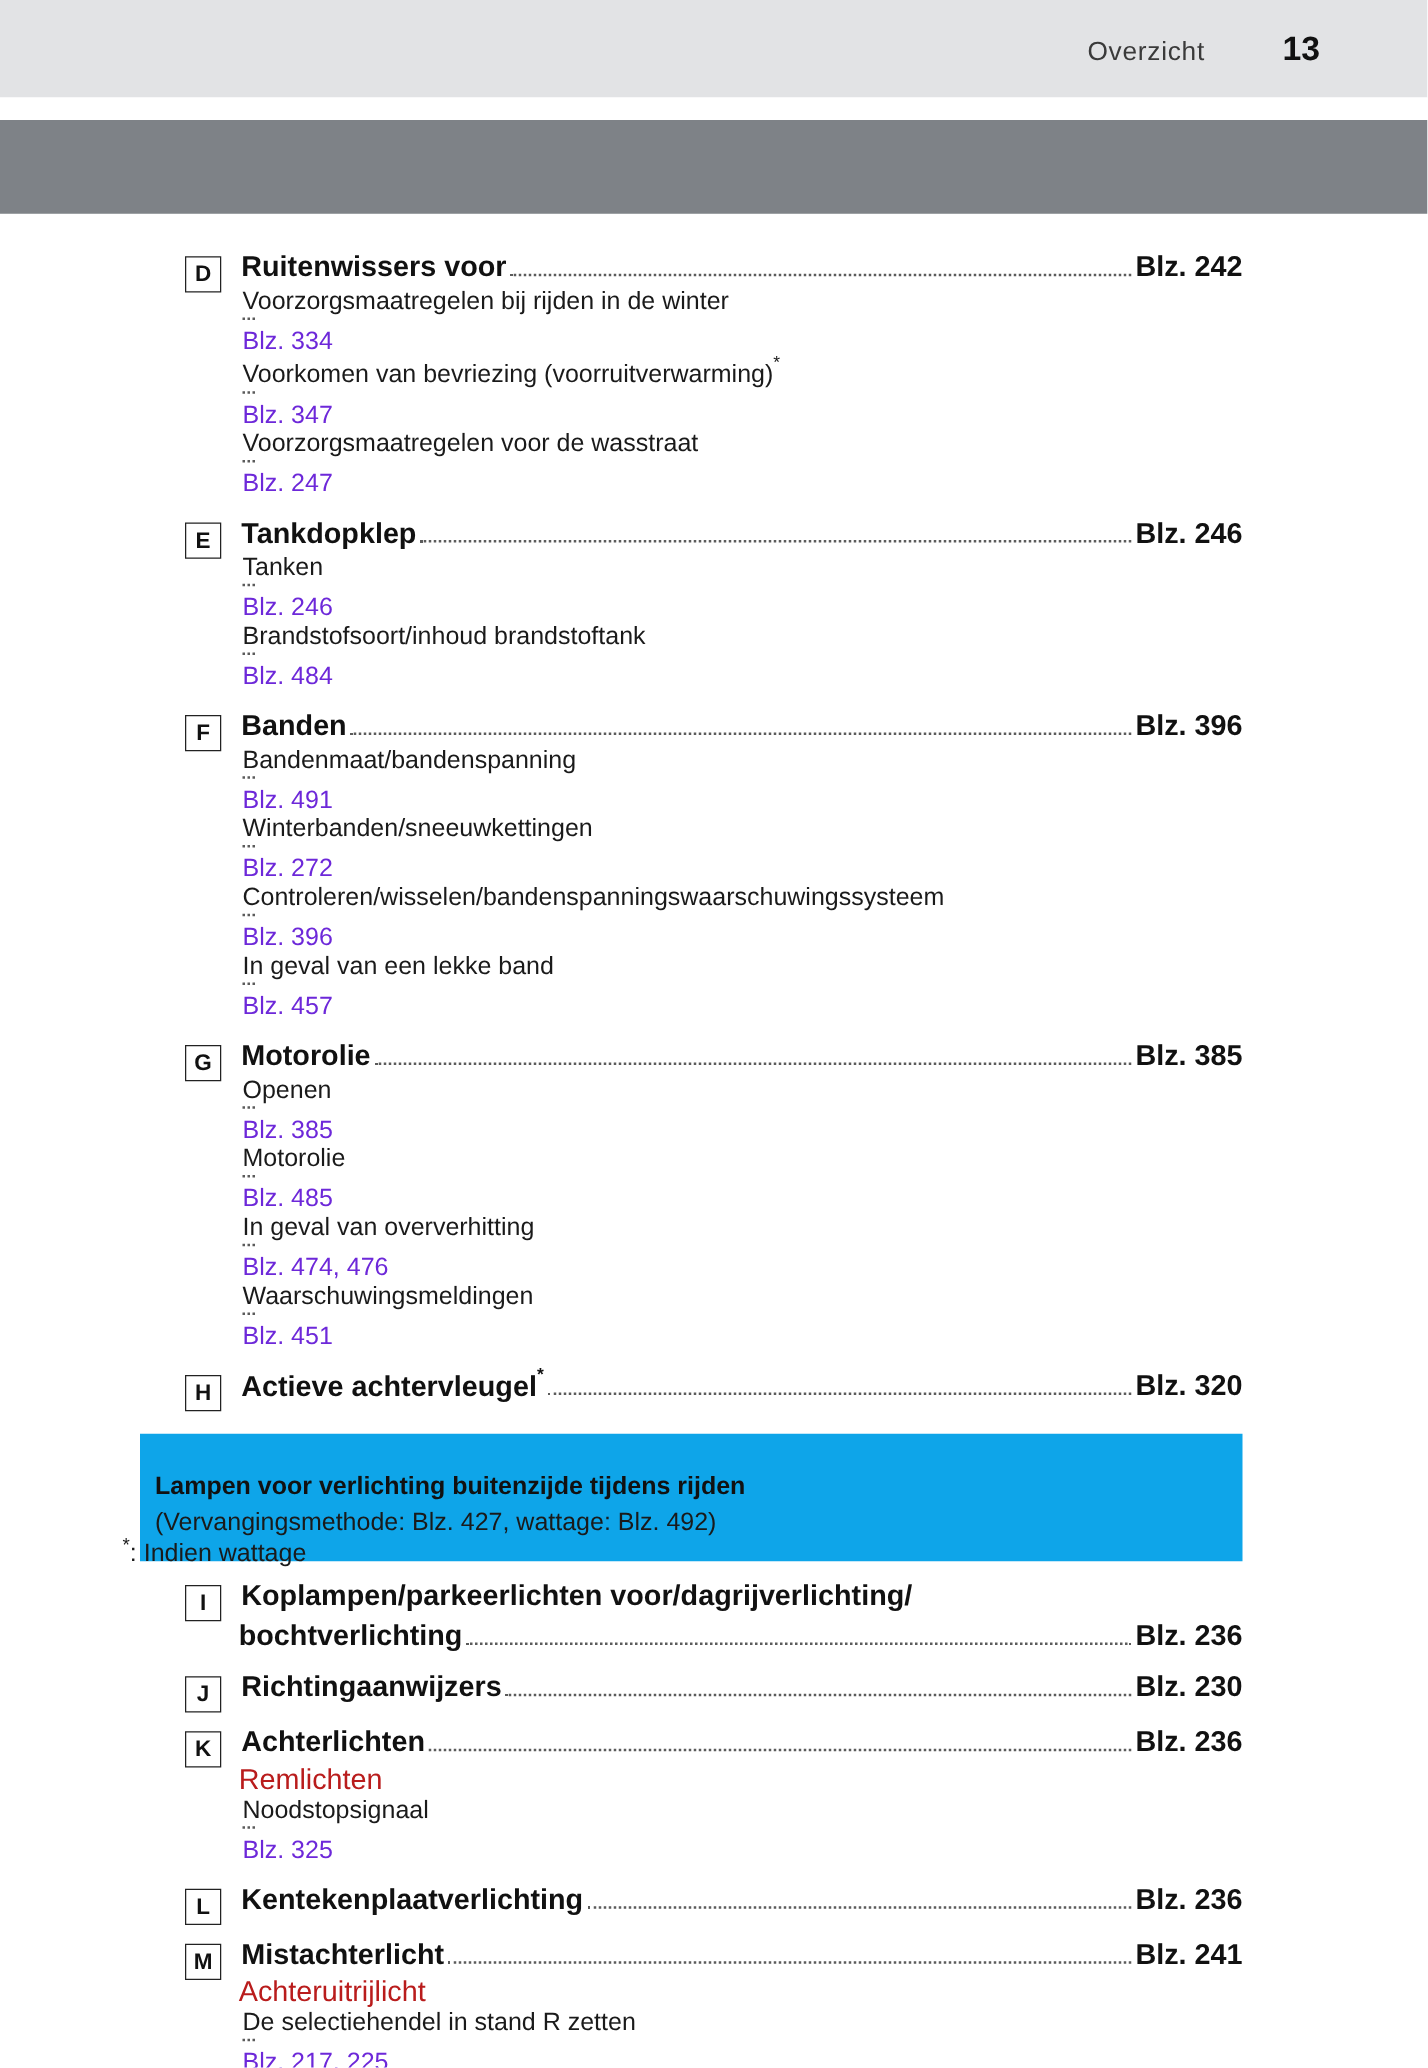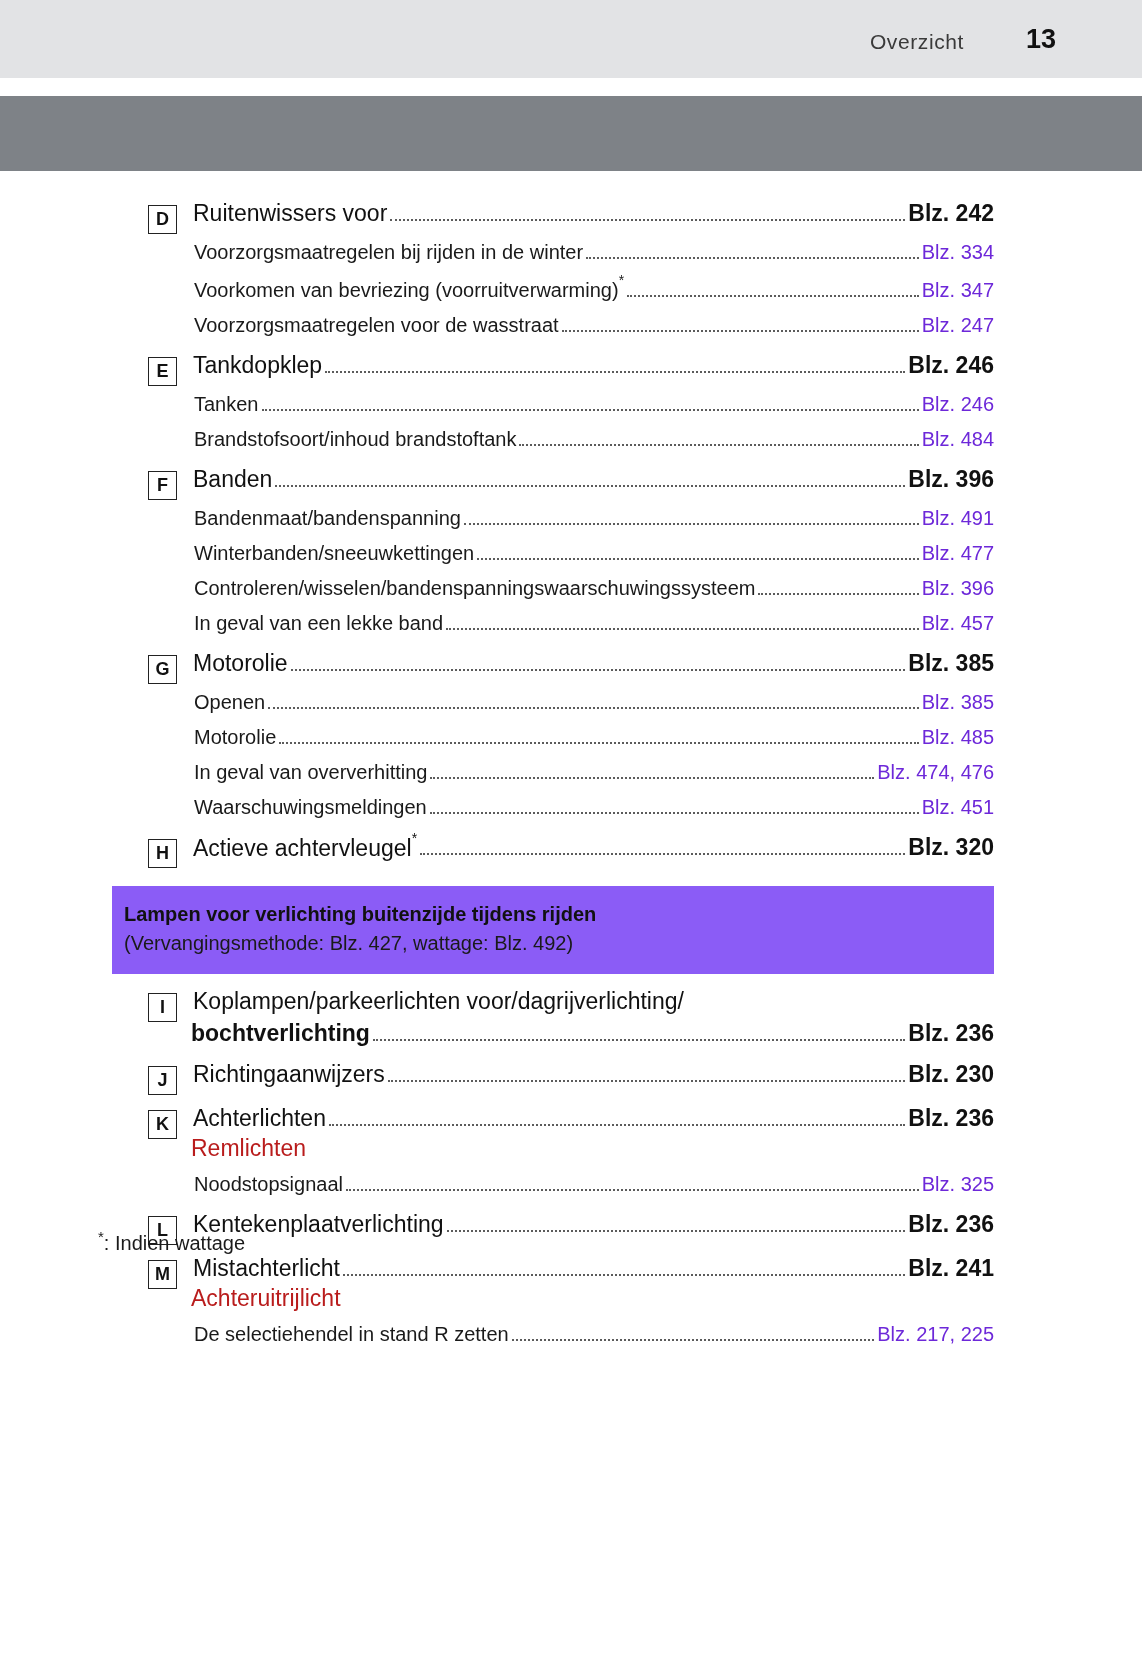--- a/index.html
+++ b/index.html
@@ -68,41 +68,41 @@
   .row {
     position: relative;
     display: flex;
     align-items: baseline;
     padding: 0;
   }
   .marker-row {
     margin-top: 14px;
   }
   .sub-row {
-    margin-top: 11px;
+    flex-direction: column;
   }
   .marker-box {
     flex: 0 0 auto;
     width: 27px;
     height: 27px;
     border: 1.6px solid #222;
     display: inline-flex;
     align-items: center;
     justify-content: center;
     font-size: 18px;
     font-weight: bold;
     color: #111;
     margin-left: 148px;
     position: relative;
     top: 4px;
   }
   .marker-title {
     flex: 0 0 auto;
     font-size: 23px;
-    font-weight: 400;
+    font-weight: 700;
     color: #111;
     margin-left: 16px;
     white-space: nowrap;
   }
   .sub-title {
     flex: 0 0 auto;
     font-size: 20px;
     color: #1a1a1a;
     margin-left: 194px;
     white-space: nowrap;
@@ -152,22 +152,22 @@
     color: #111;
     white-space: nowrap;
     flex: 0 0 auto;
     text-align: center;
   }
   
   .note-block {
     margin-top: 22px;
     margin-left: 112px;
     margin-right: 148px;
-    background: #8b5cf6;
-    padding: 14px 0 16px 12px;
+    background: #0ea5e9;
+    padding: 28px 0 16px 12px;
   }
   .note-line {
     font-size: 20px;
     color: #1a1a1a;
     line-height: 1.45;
   }
   .note-line.first {
     font-weight: 600;
     color: #111;
   }
@@ -249,21 +249,21 @@
       <span class="pageref bold">Blz. 396</span>
     </div>
     <div class="row sub-row">
       <span class="sub-title">Bandenmaat/bandenspanning</span>
       <span class="dots"></span>
       <span class="pageref">Blz. 491</span>
     </div>
     <div class="row sub-row">
       <span class="sub-title">Winterbanden/sneeuwkettingen</span>
       <span class="dots"></span>
-      <span class="pageref">Blz. 477</span>
+      <span class="pageref">Blz. 272</span>
     </div>
     <div class="row sub-row">
       <span class="sub-title">Controleren/wisselen/bandenspanningswaarschuwingssysteem</span>
       <span class="dots"></span>
       <span class="pageref">Blz. 396</span>
     </div>
     <div class="row sub-row">
       <span class="sub-title">In geval van een lekke band</span>
       <span class="dots"></span>
       <span class="pageref">Blz. 457</span>

